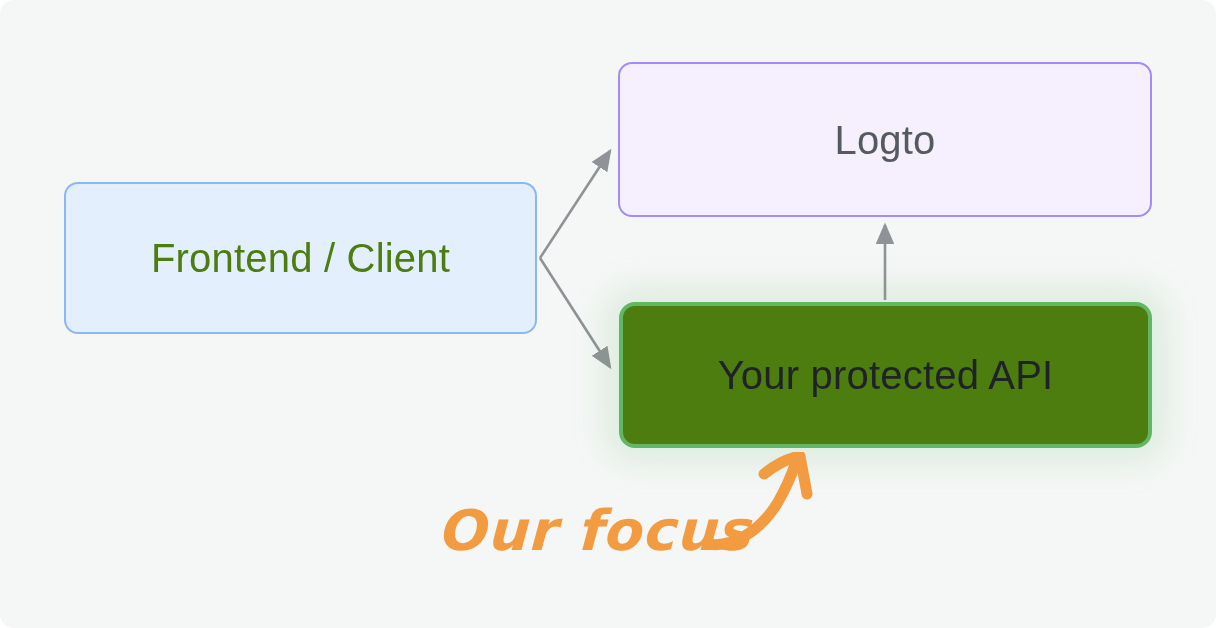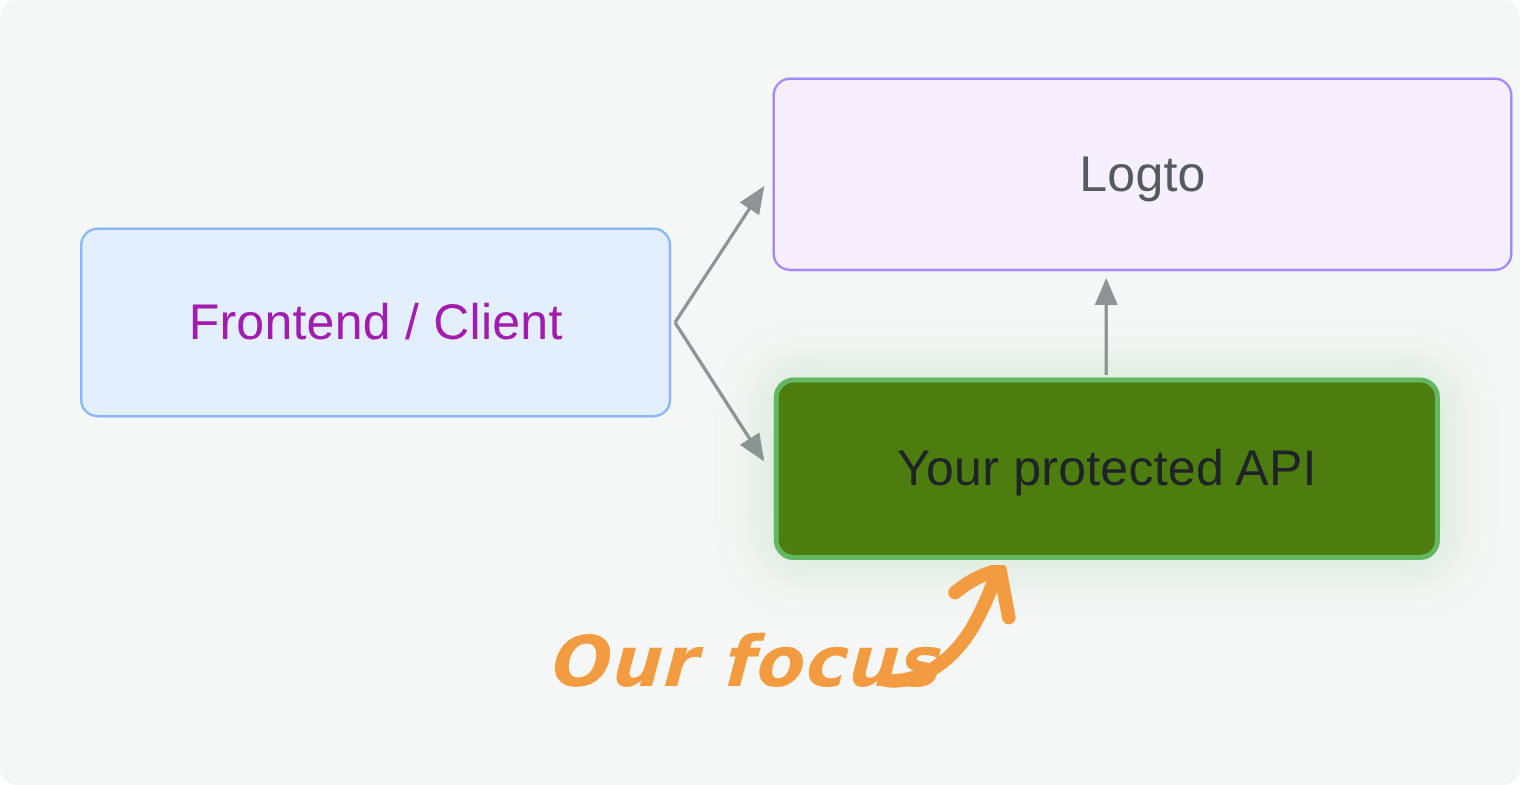--- a/index.html
+++ b/index.html
@@ -42,31 +42,31 @@
   
   #node-frontend {
     left: 64px;
     top: 182px;
     width: 473px;
     height: 152px;
     background: #e3effd;
     border: 2px solid #8ab8f5;
   }
   #node-frontend .node-label {
-    color: #a21caf;
+    color: #4d7c0f;
     font-size: 40px;
     font-weight: 400;
     letter-spacing: 0.2px;
   }
 
   
   #node-logto {
     left: 618px;
     top: 62px;
-    width: 592px;
+    width: 534px;
     height: 155px;
     background: #f6f0fe;
     border: 2px solid #a48afb;
   }
   #node-logto .node-label {
     color: #555a5e;
     font-size: 40px;
     font-weight: 400;
     letter-spacing: 0.2px;
   }

